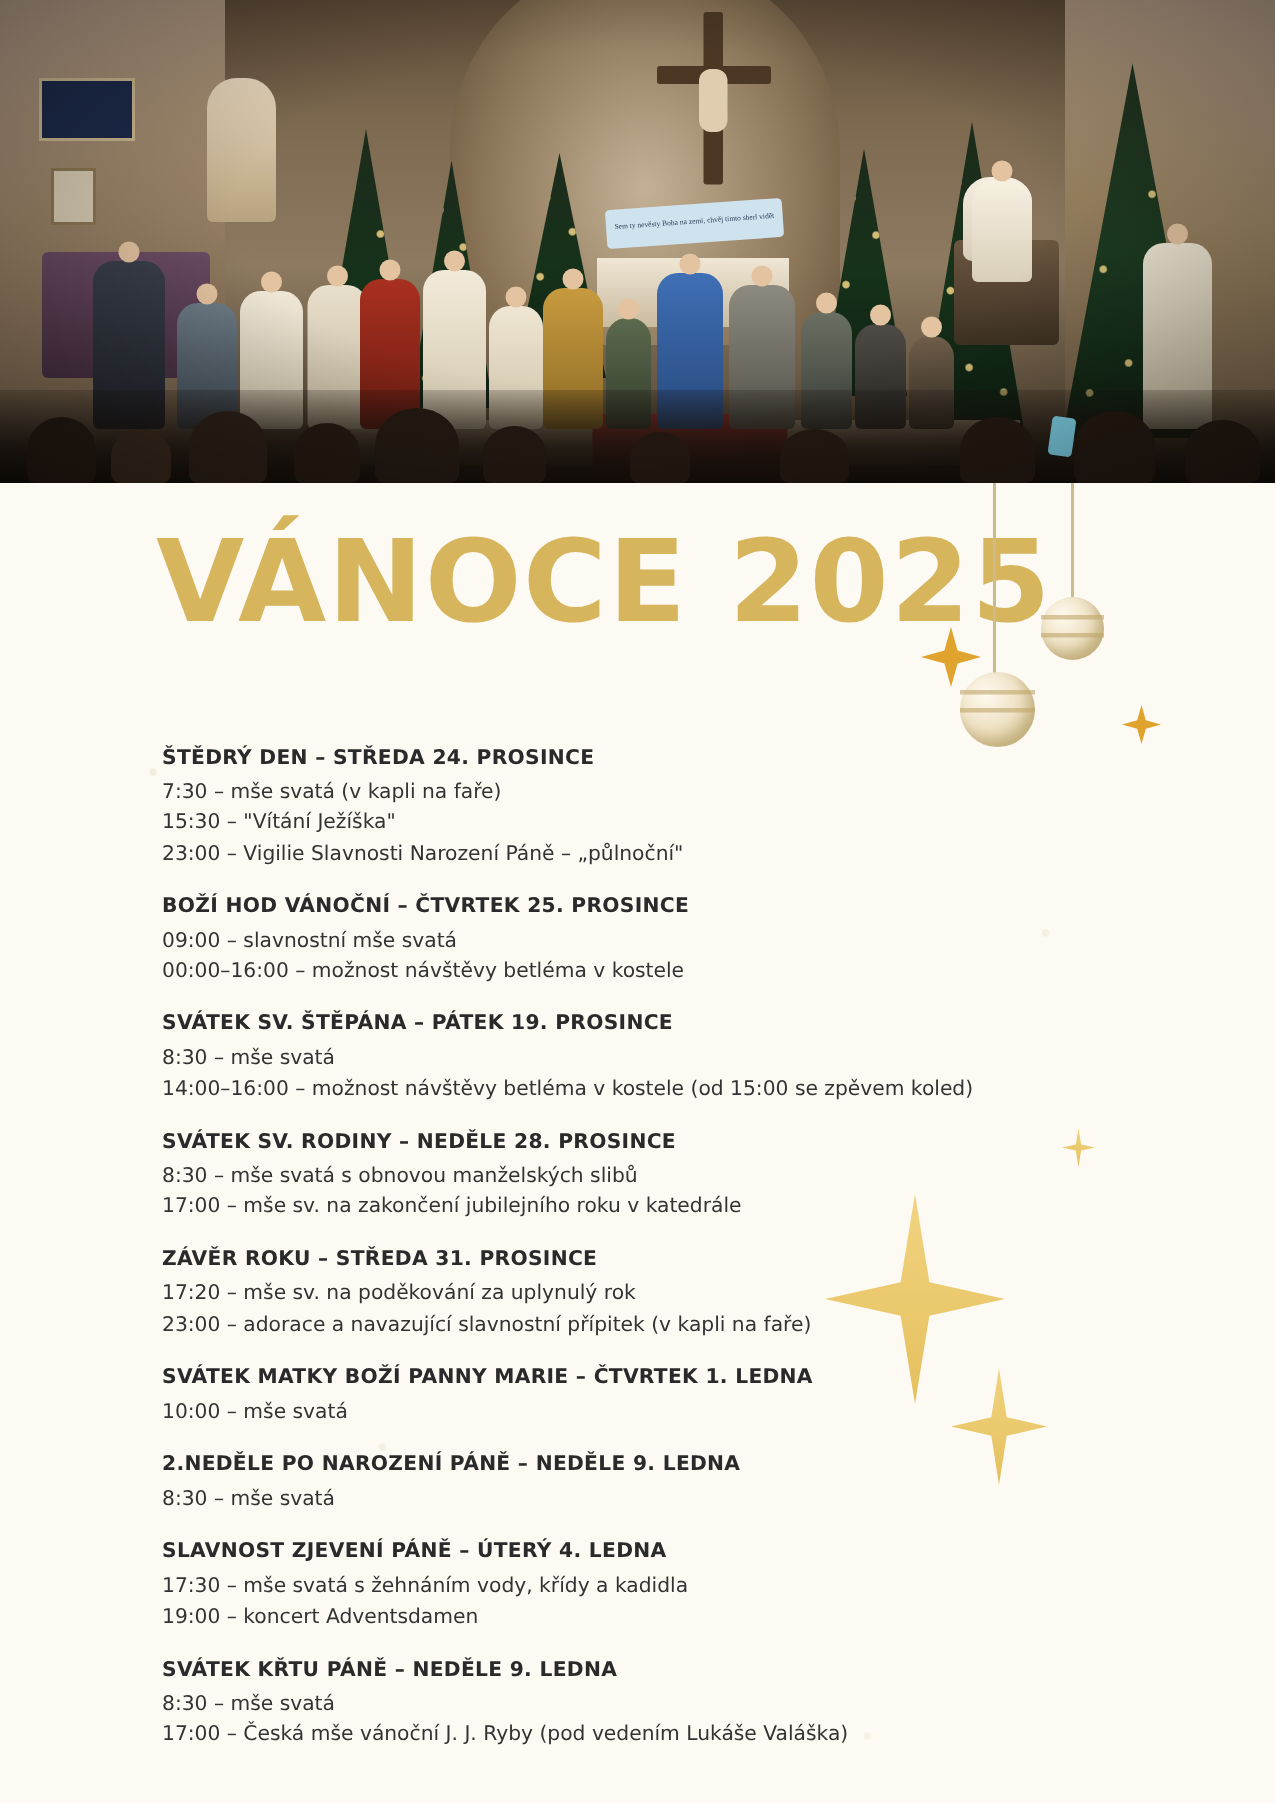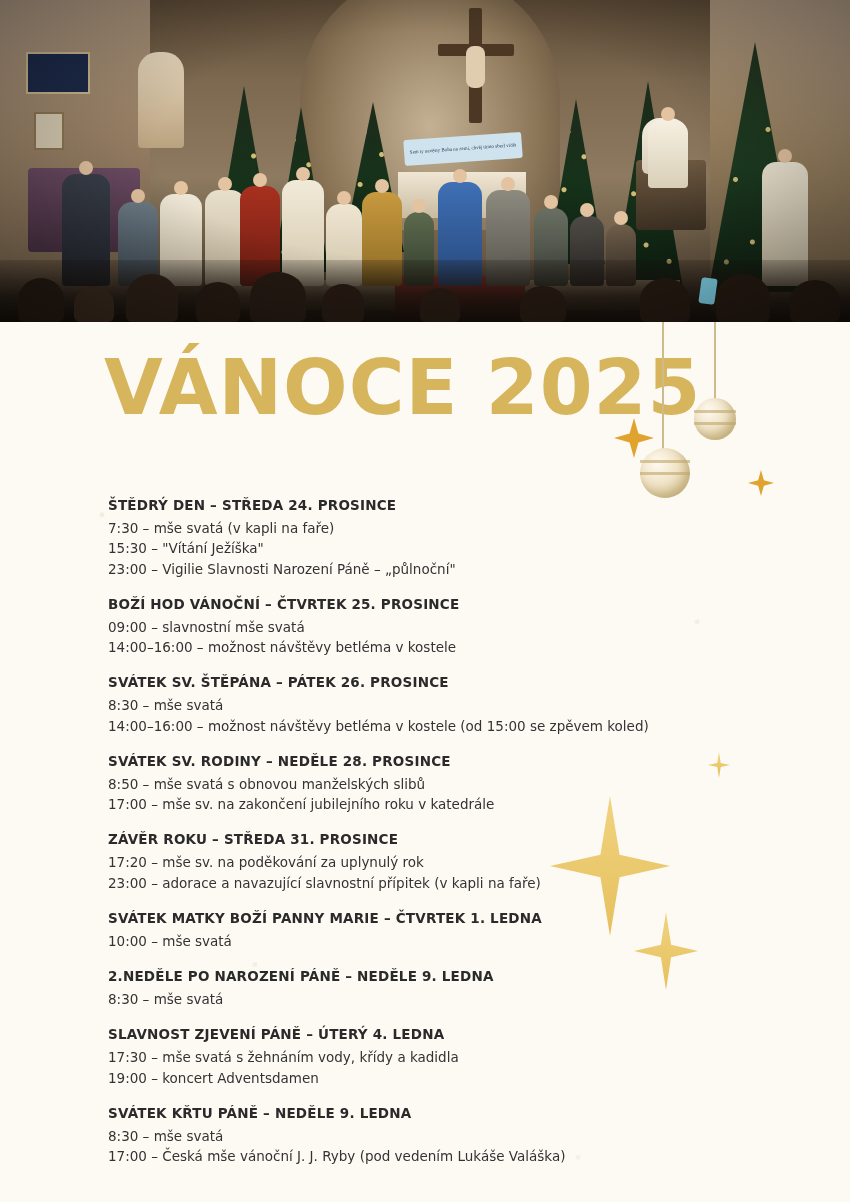--- a/index.html
+++ b/index.html
@@ -343,32 +343,32 @@
     <div class="event">
       <div class="event-title">ŠTĚDRÝ DEN –  STŘEDA 24. PROSINCE</div>
       <div class="event-line">7:30 – mše svatá  (v kapli na faře)</div>
       <div class="event-line">15:30 – "Vítání Ježíška"</div>
       <div class="event-line">23:00 – Vigilie Slavnosti Narození Páně – „půlnoční"</div>
     </div>
 
     <div class="event">
       <div class="event-title">BOŽÍ HOD VÁNOČNÍ –  ČTVRTEK 25. PROSINCE</div>
       <div class="event-line">09:00 – slavnostní mše svatá</div>
-      <div class="event-line">14:00–16:00 – možnost návštěvy betléma v kostele</div>
-    </div>
-
-    <div class="event">
-      <div class="event-title">SVÁTEK SV. ŠTĚPÁNA – PÁTEK 26. PROSINCE</div>
+      <div class="event-line">00:00–16:00 – možnost návštěvy betléma v kostele</div>
+    </div>
+
+    <div class="event">
+      <div class="event-title">SVÁTEK SV. ŠTĚPÁNA – PÁTEK 19. PROSINCE</div>
       <div class="event-line">8:30 – mše svatá</div>
       <div class="event-line">14:00–16:00 – možnost návštěvy betléma v kostele (od 15:00 se zpěvem koled)</div>
     </div>
 
     <div class="event">
       <div class="event-title">SVÁTEK SV. RODINY – NEDĚLE 28. PROSINCE</div>
-      <div class="event-line">8:50 – mše svatá s obnovou manželských slibů</div>
+      <div class="event-line">8:30 – mše svatá s obnovou manželských slibů</div>
       <div class="event-line">17:00 – mše sv. na zakončení jubilejního roku v katedrále</div>
     </div>
 
     <div class="event">
       <div class="event-title">ZÁVĚR ROKU – STŘEDA 31. PROSINCE</div>
       <div class="event-line">17:20 – mše sv. na poděkování za uplynulý rok</div>
       <div class="event-line">23:00 – adorace a navazující slavnostní přípitek  (v kapli na faře)</div>
     </div>
 
     <div class="event">

